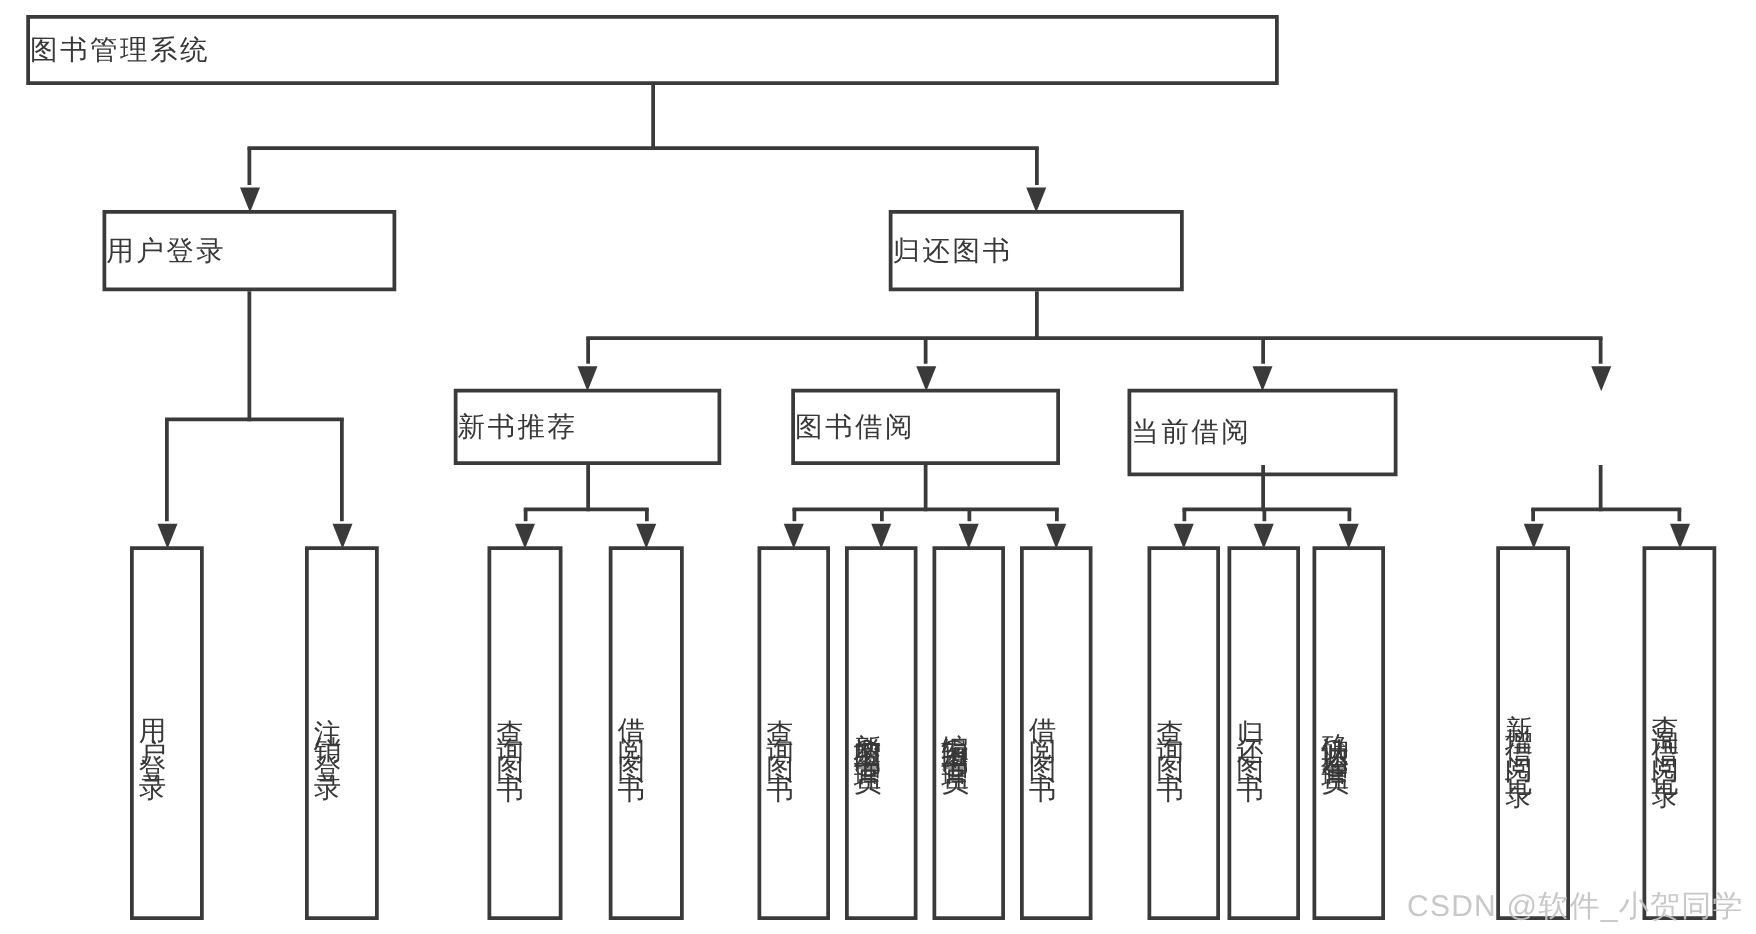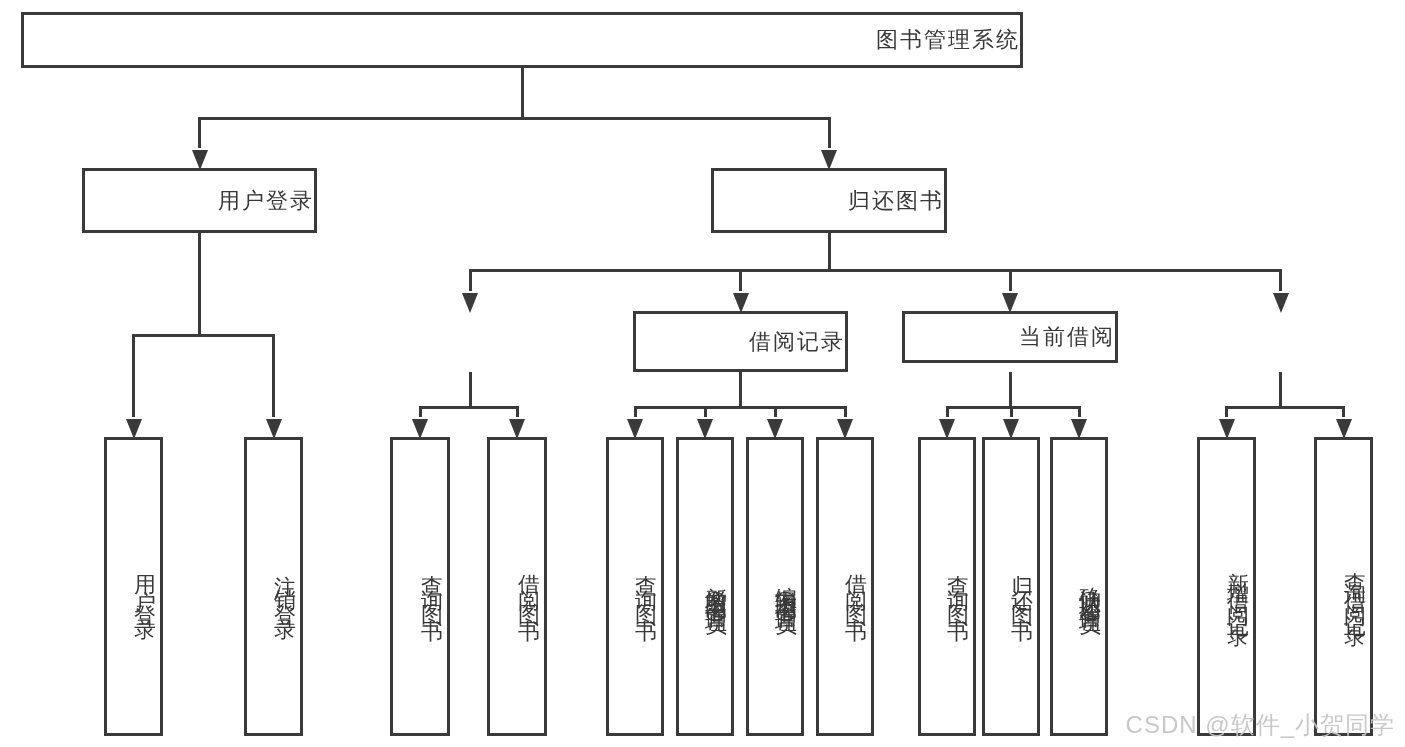--- a/index.html
+++ b/index.html
@@ -16,21 +16,21 @@
     background:#ffffff;
     overflow:hidden;
   }
   .node{
     position:absolute;
     box-sizing:border-box;
     border:3px solid var(--stroke);
     background:#ffffff;
     display:flex;
     align-items:center;
-    justify-content:flex-end;
+    justify-content:flex-start;
     color:var(--text);
   }
   .node .label{
     font-size:22px;
     color:var(--text);
     white-space:nowrap;
   }
   .node.horizontal .label{
     letter-spacing:2px;
   }
@@ -72,24 +72,27 @@
   <div class="watermark">CSDN @软件_小贺同学</div>
 <div class="node horizontal" style="left: 21px; top: 12px; width: 1002px; height: 56px;">
       <span class="label">图书管理系统</span>
     </div>
     <div class="node horizontal" style="left: 82px; top: 168px; width: 235px; height: 65px;">
       <span class="label">用户登录</span>
     </div>
     <div class="node horizontal" style="left: 711px; top: 168px; width: 236px; height: 65px;">
       <span class="label">归还图书</span>
     </div>
+    <div class="node horizontal" style="left: 363px; top: 311px; width: 214px; height: 61px;">
+      <span class="label">新书推荐</span>
+    </div>
     <div class="node horizontal" style="left: 633px; top: 311px; width: 215px; height: 61px;">
-      <span class="label">借阅记录</span>
+      <span class="label">图书借阅</span>
     </div>
-    <div class="node horizontal" style="left: 902px; top: 311px; width: 216px; height: 52px;">
+    <div class="node horizontal" style="left: 902px; top: 311px; width: 216px; height: 70px;">
       <span class="label">当前借阅</span>
     </div>
     <div class="node vertical short" style="left: 104px; top: 437px; width: 59px; height: 299px;">
       <span class="label">用户登录</span>
     </div>
     <div class="node vertical short" style="left: 244px; top: 437px; width: 59px; height: 299px;">
       <span class="label">注销登录</span>
     </div>
     <div class="node vertical short" style="left: 390px; top: 437px; width: 60px; height: 299px;">
       <span class="label">查询图书</span>

